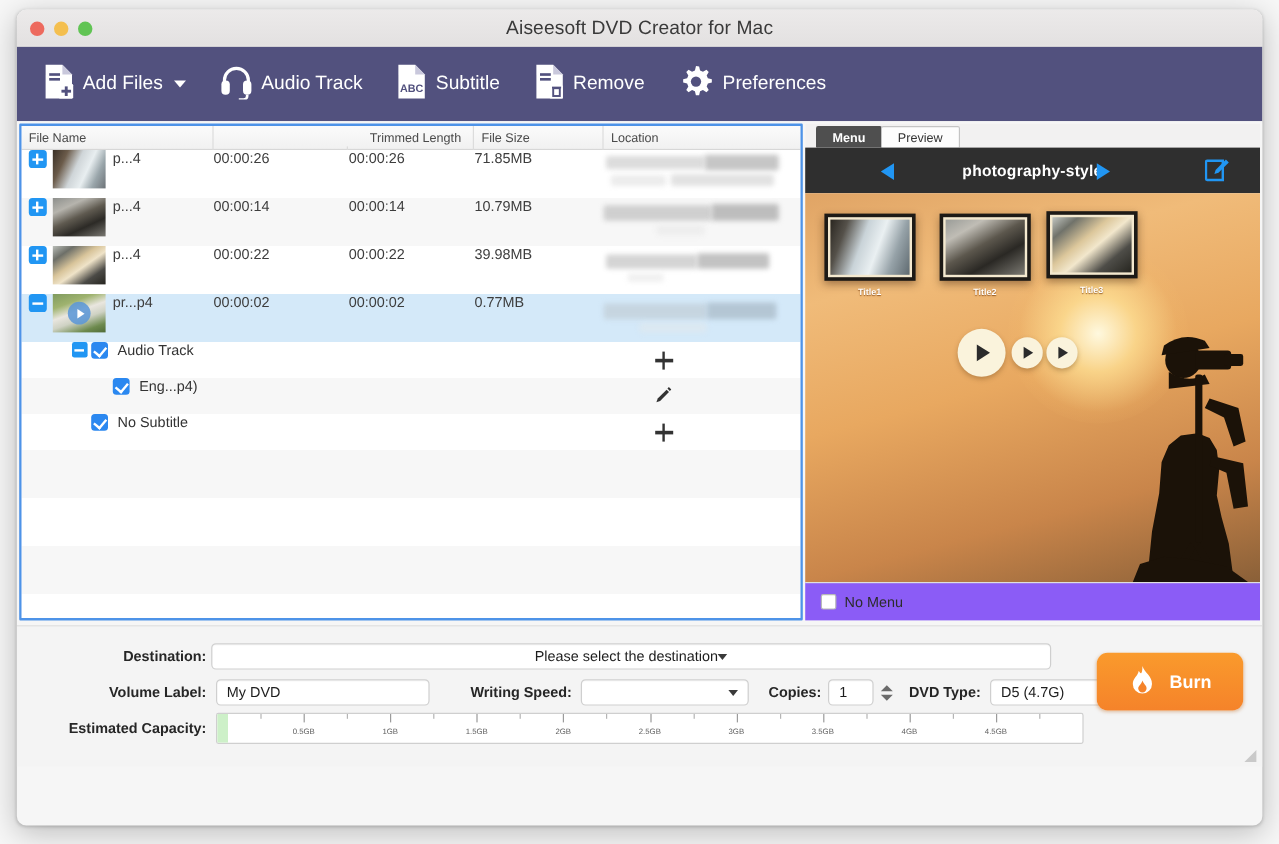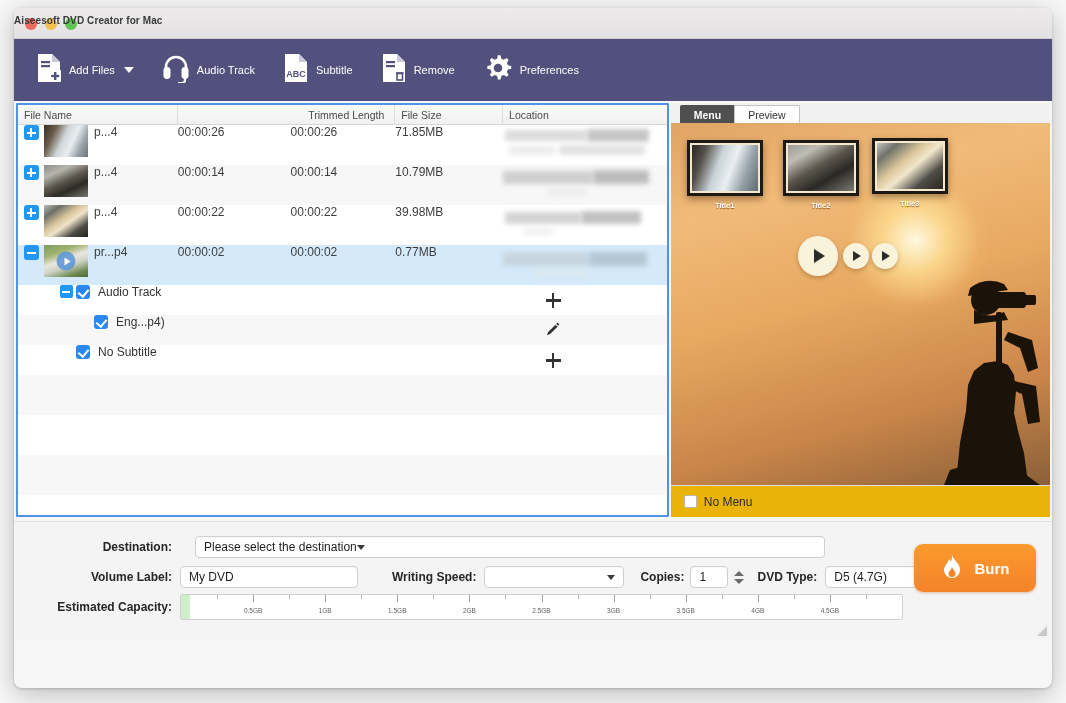--- a/index.html
+++ b/index.html
@@ -30,42 +30,43 @@
     border-top-left-radius: 8px;
     border-top-right-radius: 8px;
   }
   .lights { position: absolute; left: 11px; top: 10px; display: flex; gap: 8px; }
   .light { width: 12px; height: 12px; border-radius: 50%; }
   .light.red    { background: #ed6a5e; }
   .light.yellow { background: #f4bf4f; }
   .light.green  { background: #61c454; }
   #win-title {
     position: absolute; left: 0; right: 0; top: 7px;
-    font-size: 10px; font-weight: bold; color: #3a3a3a;
+    text-align: center;
+    font-size: 16px; font-weight: normal; color: #3a3a3a;
     letter-spacing: 0.1px;
   }
 
   
   #toolbar {
     height: 62px;
     background: #52517e;
     display: flex; align-items: center;
     padding-left: 22px;
     gap: 0;
   }
   .tb-item {
     display: flex; align-items: center;
     height: 62px;
     padding: 0 14px 0 0;
     margin-right: 14px;
     color: #fff;
     cursor: pointer;
     gap: 7px;
   }
-  .tb-label { font-size: 11px; color: #fff; font-weight: normal; white-space: nowrap; }
+  .tb-label { font-size: 16px; color: #fff; font-weight: normal; white-space: nowrap; }
   .tb-caret {
     width: 0; height: 0;
     border-left: 5px solid transparent;
     border-right: 5px solid transparent;
     border-top: 6px solid #fff;
     margin-left: 2px;
   }
   .tb-ico { display: block; }
 
   
@@ -291,21 +292,21 @@
     border-top: 7px solid transparent; border-bottom: 7px solid transparent;
     border-left: 11px solid #2b2b2b;
     margin-left: 4px;
   }
   .pbtn.big { width: 40px; height: 40px; }
   .pbtn.sm  { width: 26px; height: 26px; }
   .pbtn.sm::after { border-top-width: 5px; border-bottom-width: 5px; border-left-width: 8px; margin-left: 3px;}
 
   #nomenu-bar {
     height: 32px;
-    background: #eab308;
+    background: #8b5cf6;
     border-top: 1px solid #dfdfdf;
     display: flex; align-items: center;
     padding-left: 13px;
     gap: 7px;
   }
   .cbx-empty {
     width: 13px; height: 13px; border-radius: 2px;
     border: 1px solid #b8b8b8; background: #fff;
     flex: 0 0 13px; cursor: pointer;
   }
@@ -339,21 +340,21 @@
   .sel-caret {
     width: 0; height: 0;
     border-left: 4.5px solid transparent;
     border-right: 4.5px solid transparent;
     border-top: 5.5px solid #3a3a3a;
   }
 
   #dest-row { padding-left: 0; }
   #dest-label { width: 158px; }
   #dest-select {
-    width: 630px; margin-left: 23px; justify-content: flex-start;
+    width: 700px; margin-left: 4px; justify-content: center;
     cursor: pointer;
   }
   #vol-label { width: 158px; }
   #vol-input { width: 178px; margin-left: 8px; }
   #ws-label { margin-left: 34px; }
   #ws-select { width: 140px; margin-left: 8px; justify-content: flex-end; cursor: pointer;}
   #copies-label { margin-left: 16px; }
   #copies-input { width: 38px; margin-left: 6px; }
   #stepper {
     margin-left: 4px; width: 13px; height: 22px;
@@ -612,20 +613,31 @@
       </div>
     </div>
 
     <div id="right">
 
       <div id="tabbar">
         <div class="tab active">Menu</div>
         <div class="tab">Preview</div>
       </div>
 
+      <div id="menubar">
+        <span class="arrow-l"></span>
+        <div id="menu-title">photography-style</div>
+        <span class="arrow-r"></span>
+        <span id="edit-menu-btn">
+          <svg width="22" height="22" viewBox="0 0 22 22">
+            <path d="M2 3 h13 v16 h-13 a1 1 0 0 1 -1 -1 v-14 a1 1 0 0 1 1 -1 z" fill="none" stroke="#2196f3" stroke-width="2"></path>
+            <path d="M8 14 l1-3.4 8.6-8.6 2.4 2.4 -8.6 8.6 z" fill="#2196f3"></path>
+          </svg>
+        </span>
+      </div>
 
       <div id="preview">
         <div id="sunglow"></div>
 
         <div class="frame" style="left:16px;top:17px;">
           <div class="mat">
             <div class="pic" style="background-image:linear-gradient(110deg,#2a2620 0%,#55514a 18%,#c9d3d8 40%,#eaf0f2 58%,#96a2a8 78%,#5f6a70 100%)"></div>
           </div>
         </div>
         <div class="fr-title" style="left:16px;top:78px;">Title1</div>

